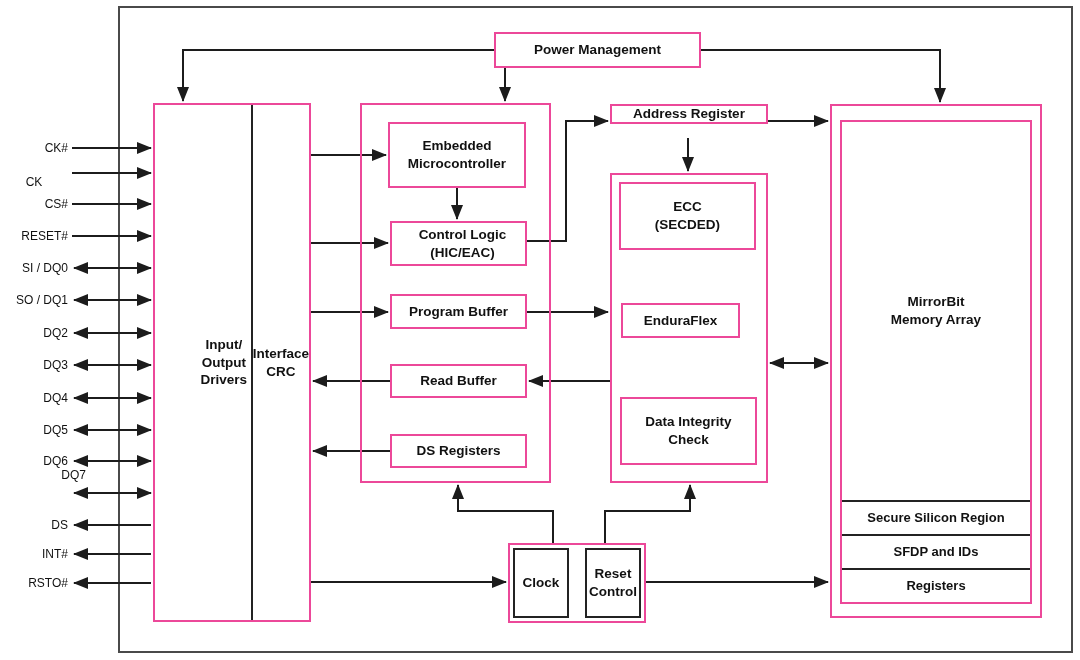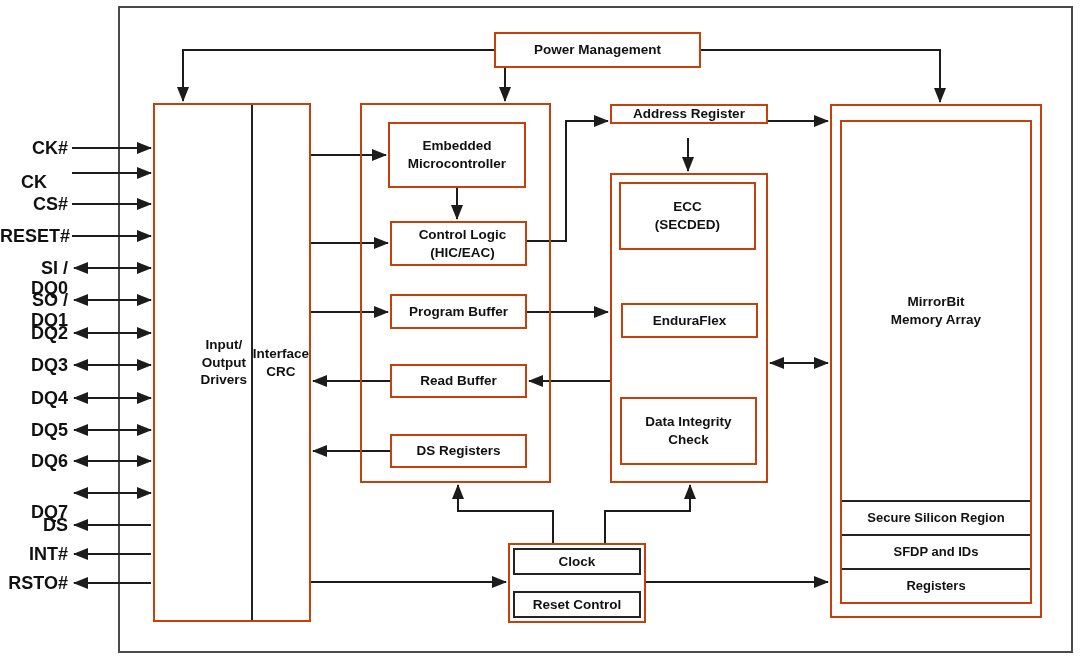--- a/index.html
+++ b/index.html
@@ -2,38 +2,38 @@
 <html><head>
 <meta charset="utf-8">
 <style>
   html,body{margin:0;padding:0;background:#ffffff;}
   body{width:1080px;height:660px;font-family:"Liberation Sans",sans-serif;}
   .stage{position:relative;width:1080px;height:660px;background:#ffffff;overflow:hidden;}
   .wires{position:absolute;left:0;top:0;width:1080px;height:660px;z-index:1;}
   .w{stroke:#1c1c1c;stroke-width:2;fill:none;}
   .outer-frame{position:absolute;box-sizing:border-box;left:118px;top:6px;width:955px;height:647px;
     border:2px solid #4a4a4a;z-index:0;background:transparent;}
-  .box{position:absolute;box-sizing:border-box;border:2px solid #c2410c;background:#ffffff;
+  .box{position:absolute;box-sizing:border-box;border:2px solid #ec4899;background:#ffffff;
     display:flex;align-items:center;justify-content:center;text-align:center;
     font-weight:bold;font-size:13.5px;line-height:1.32;color:#111;white-space:pre-line;z-index:2;}
   .container{background:transparent;}
   .io{padding:0;align-items:stretch;}
   .io .cell{box-sizing:border-box;display:flex;align-items:center;justify-content:center;
     white-space:pre-line;text-align:center;}
   .io .cell.left{width:67px;border-right:2px solid #232323;}
   .io .cell.right{flex:1;}
   .mb-inner{padding:0;flex-direction:column;align-items:stretch;}
   .mb-label{flex:1;display:flex;align-items:center;justify-content:center;white-space:pre-line;}
   .mb-row{box-sizing:border-box;height:34px;border-top:2px solid #232323;display:flex;
     align-items:center;justify-content:center;font-size:13px;}
-  .clk-outer{padding:3px;flex-direction:column;align-items:stretch;gap:16px;}
+  .clk-outer{padding:3px;flex-direction:row;align-items:stretch;gap:16px;}
   .clk-row{box-sizing:border-box;border:2px solid #232323;flex:1;display:flex;
     align-items:center;justify-content:center;}
   .sig{position:absolute;left:0;width:68px;height:20px;line-height:20px;text-align:right;
-    font-weight:bold;font-size:18px;color:#111;z-index:2;}
+    font-weight:normal;font-size:12px;color:#111;z-index:2;}
 </style>
 </head>
 <body>
 
 <div class="stage">
 
   <svg class="wires" viewBox="0 0 1080 660">
     <defs>
       <marker id="ah" viewBox="0 0 15 12" markerUnits="userSpaceOnUse" markerWidth="15" markerHeight="12" refX="14" refY="6" orient="auto-start-reverse">
         <path d="M0,0 L15,6 L0,12 Z" fill="#1c1c1c"></path>
@@ -100,21 +100,21 @@
 (HIC/EAC)</div>
   <div class="box" style="left:390px;top:294px;width:137px;height:35px;">Program Buffer</div>
   <div class="box" style="left:390px;top:364px;width:137px;height:34px;">Read Buffer</div>
   <div class="box" style="left:390px;top:434px;width:137px;height:34px;">DS Registers</div>
 
   <div class="box" style="left:610px;top:104px;width:158px;height:20px;">Address Register</div>
 
   <div class="box container" style="left:610px;top:173px;width:158px;height:310px;"></div>
   <div class="box" style="left:619px;top:182px;width:137px;height:68px;">ECC
 (SECDED)</div>
-  <div class="box" style="left:621px;top:303px;width:137px;height:35px;">EnduraFlex</div>
+  <div class="box" style="left:621px;top:303px;width:119px;height:35px;">EnduraFlex</div>
   <div class="box" style="left:620px;top:397px;width:137px;height:68px;">Data Integrity
 Check</div>
 
   <div class="box" style="left:830px;top:104px;width:212px;height:514px;"></div>
   <div class="box mb-inner" style="left:840px;top:120px;width:192px;height:484px;">
     <div class="mb-label">MirrorBit
 Memory Array</div>
     <div class="mb-row">Secure Silicon Region</div>
     <div class="mb-row">SFDP and IDs</div>
     <div class="mb-row">Registers</div>
@@ -129,18 +129,18 @@
   <div class="sig" style="top:172px;text-align:center;">CK</div>
   <div class="sig" style="top:194px;">CS#</div>
   <div class="sig" style="top:226px;">RESET#</div>
   <div class="sig" style="top:258px;">SI / DQ0</div>
   <div class="sig" style="top:290px;">SO / DQ1</div>
   <div class="sig" style="top:323px;">DQ2</div>
   <div class="sig" style="top:355px;">DQ3</div>
   <div class="sig" style="top:388px;">DQ4</div>
   <div class="sig" style="top:420px;">DQ5</div>
   <div class="sig" style="top:451px;">DQ6</div>
-  <div class="sig" style="top:502px;">DQ7</div>
+  <div class="sig" style="top:465px;padding-left:18px;">DQ7</div>
   <div class="sig" style="top:515px;">DS</div>
   <div class="sig" style="top:544px;">INT#</div>
   <div class="sig" style="top:573px;">RSTO#</div>
 
 </div>
 
 </body></html>

